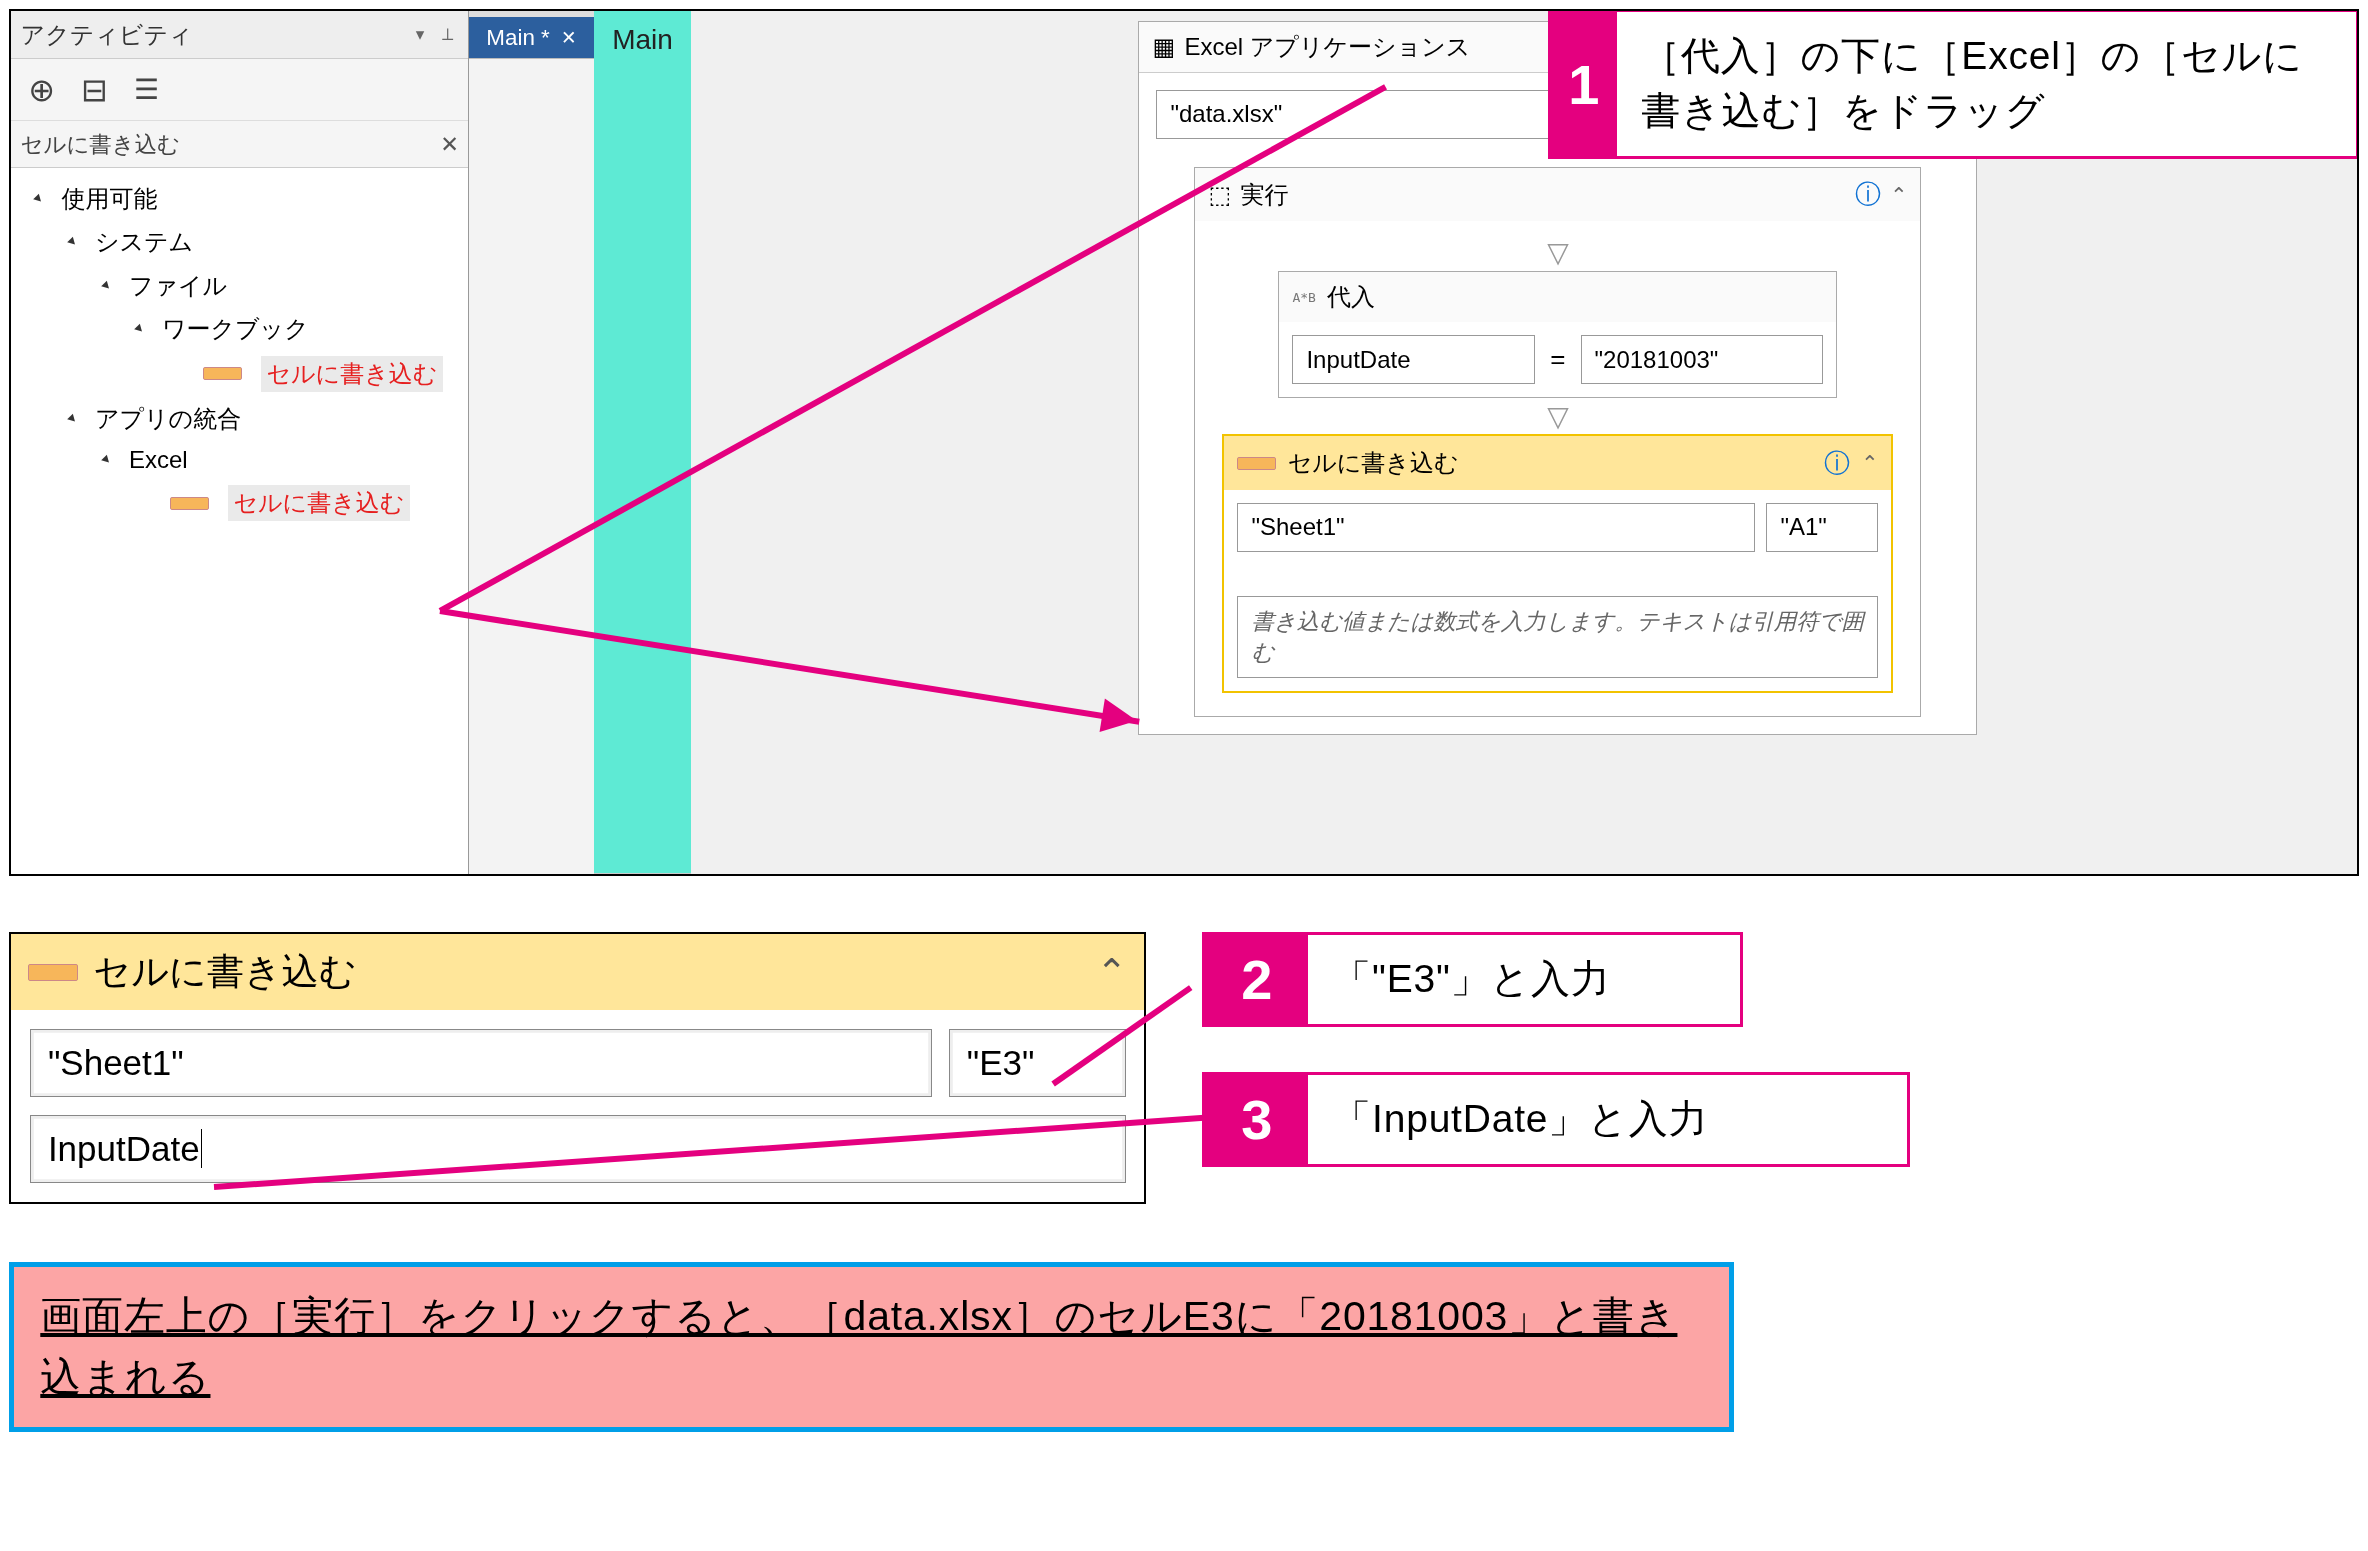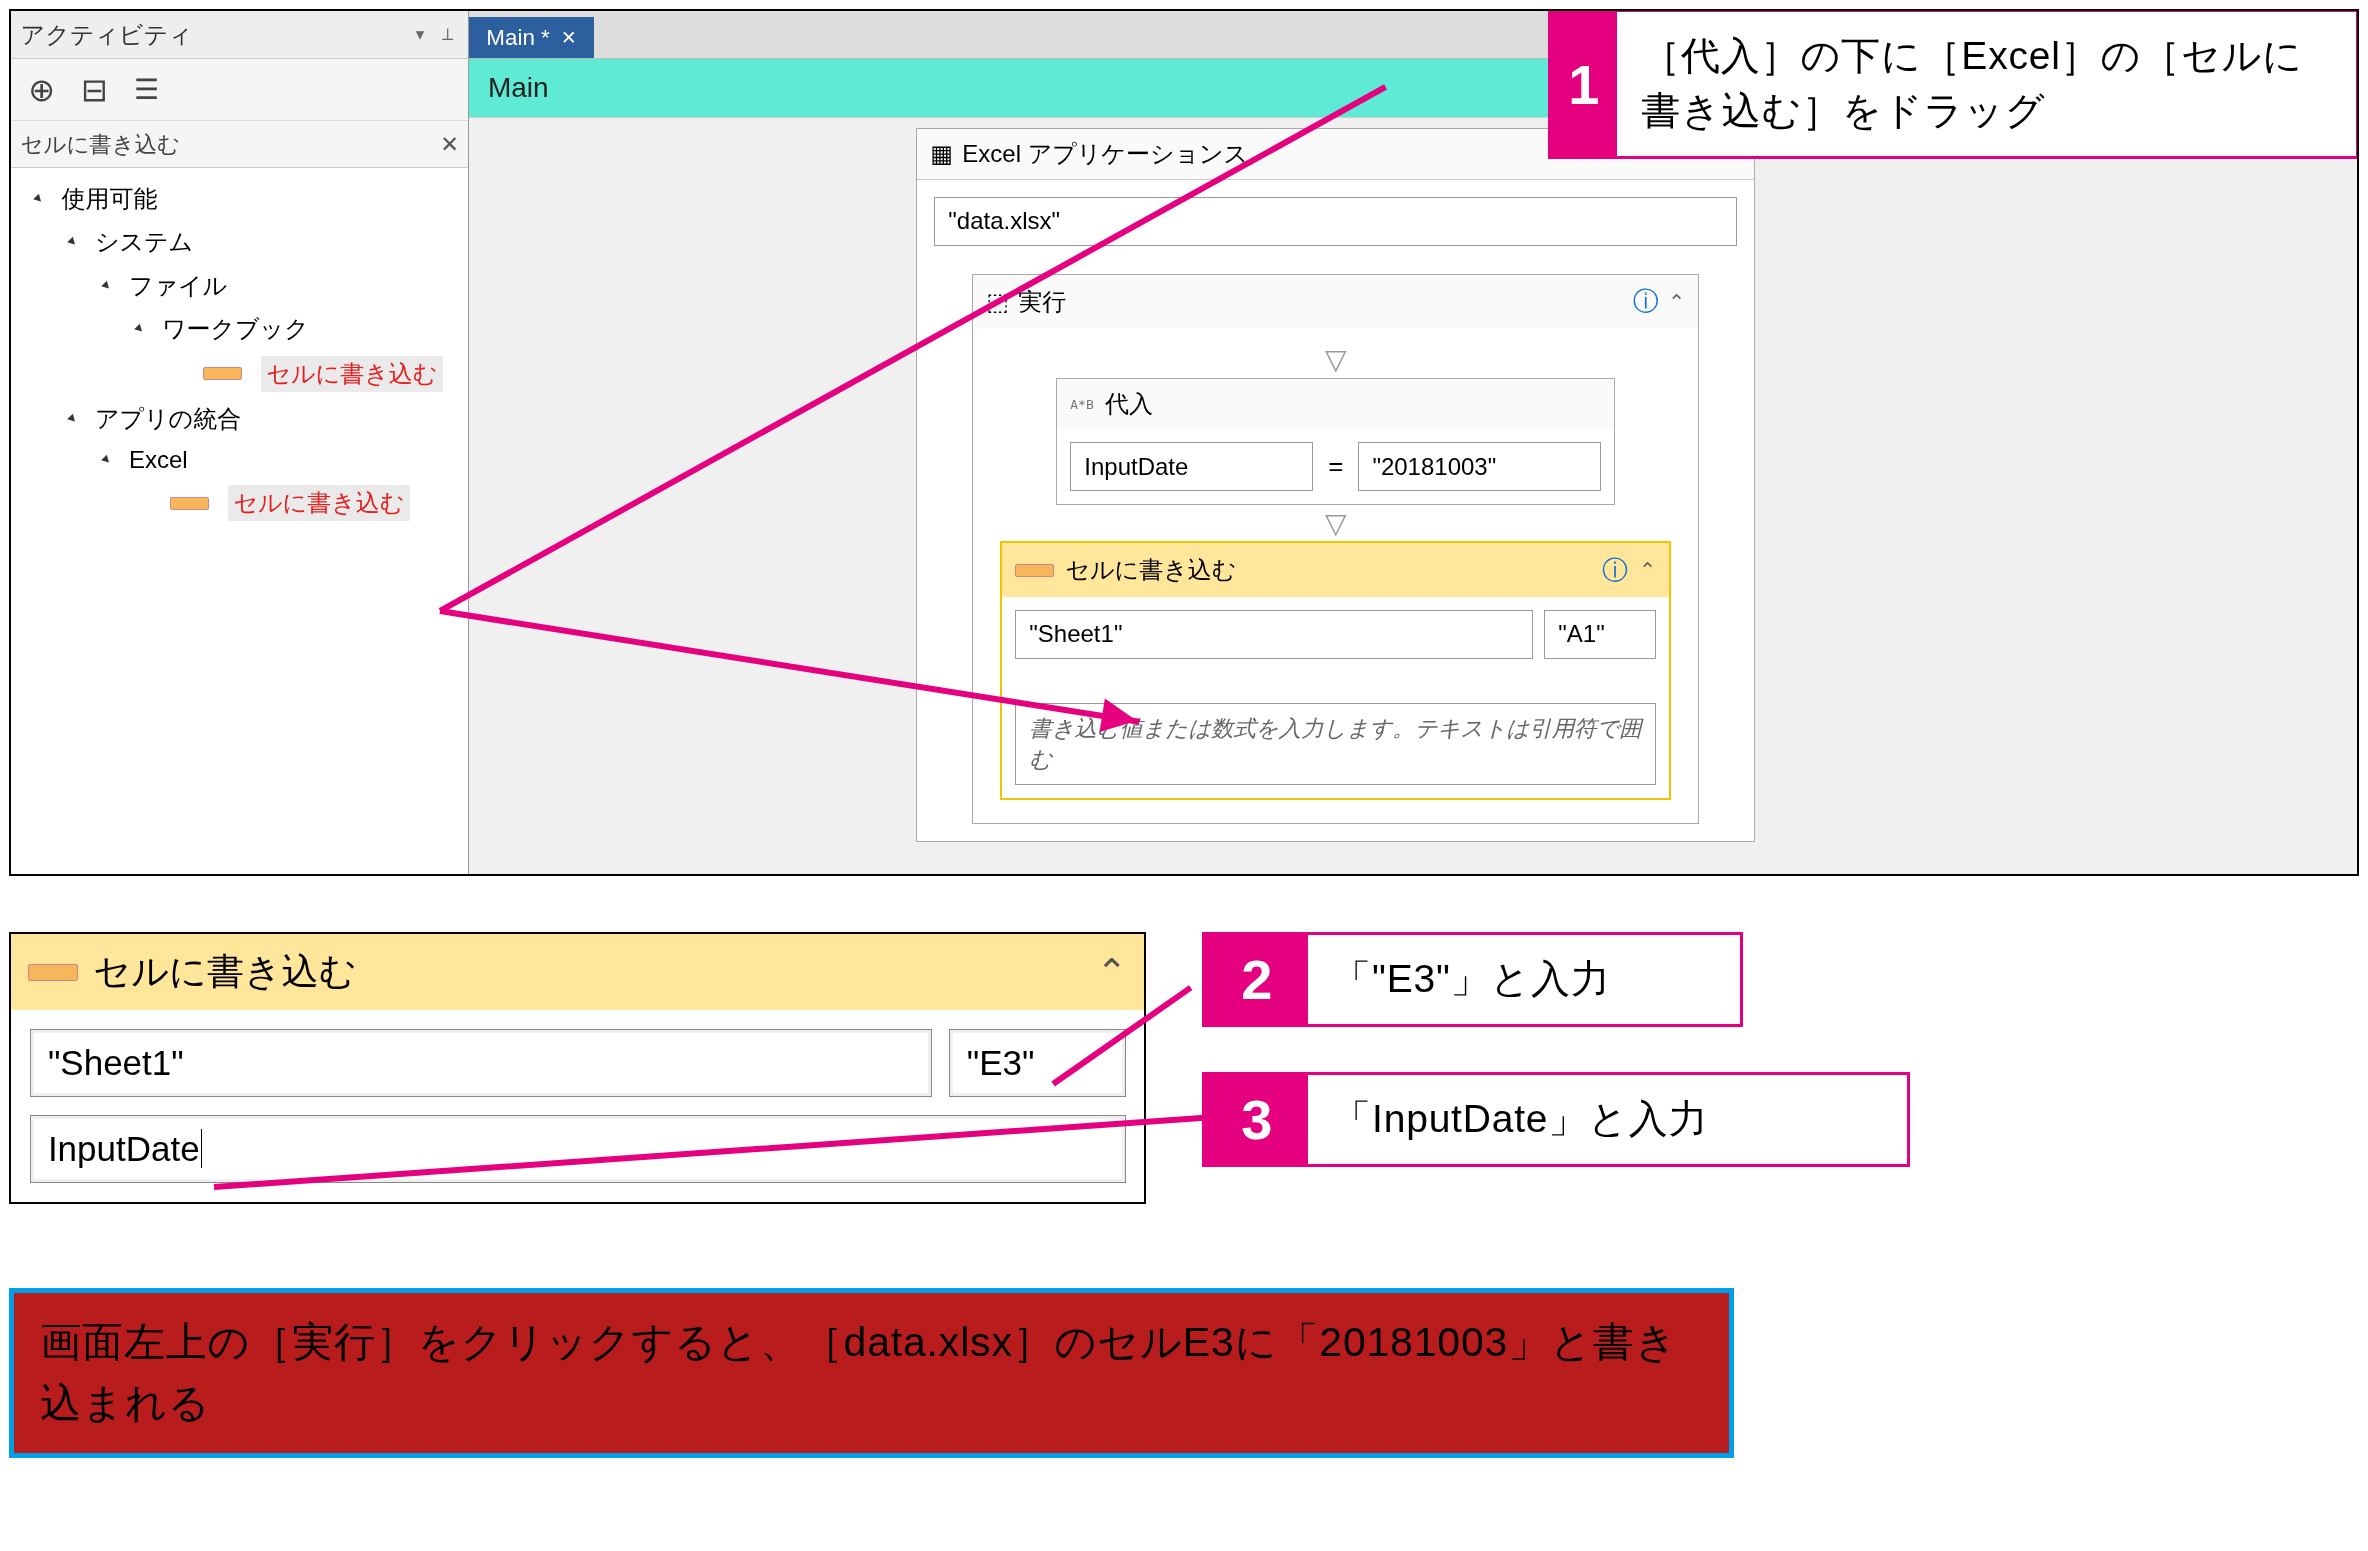--- a/index.html
+++ b/index.html
@@ -23,21 +23,21 @@
   .tree-item.l2 { padding-left: 52px; }
   .tree-item.l3 { padding-left: 86px; }
   .tree-item.l4 { padding-left: 119px; }
   .tree-item.l5 { padding-left: 186px; }
   .tree-item.l4b { padding-left: 153px; }
   .caret { width: 0; height: 0; border-left: 7.5px solid #333; border-top: 4.7px solid transparent; border-bottom: 4.7px solid transparent; transform: rotate(45deg); }
   .act-icon { width: 39px; height: 13px; background: #f7b65a; border: 0.9px solid #c88; border-radius: 1.9px; }
   .highlight { color: #e62020; background: #eaeaea; padding: 1.9px 5.6px; }
 
   
-  .right-panel { flex: 1; background: #f3f3f3; display: flex; flex-direction: column; position: relative; }
+  .right-panel { flex: 1; background: #f3f3f3; display: flex; flex-direction: row; position: relative; }
   .tabs-bar { height: 48px; display: flex; align-items: flex-end; background: #ddd; border-bottom: 0.9px solid #bbb; }
   .tab { background: #2c5f9e; color: #fff; padding: 7.5px 17px; font-size: 22.4px; display: flex; align-items: center; gap: 11.2px; }
   .tab .x { font-size: 18.6px; }
   .breadcrumb { padding: 13px 18.6px; font-size: 28px; color: #222; background: #5eead4; border-bottom: 0.9px solid #ccc; }
 
   .designer { flex: 1; position: relative; background: #f0f0f0; padding: 28px 37px; overflow: hidden; }
 
   .scope-card { position: absolute; left: 447px; top: 9.3px; width: 839px; background: #fff; border: 0.9px solid #aaa; }
   .scope-header { padding: 9.3px 13px; display: flex; align-items: center; gap: 9.3px; font-size: 24px; border-bottom: 0.9px solid #ccc; background: #fafafa; }
   .scope-body { padding: 17px; }
@@ -89,21 +89,21 @@
   .detail-row { display: flex; gap: 17px; }
   .detail-input { border: 1.9px solid #888; padding: 13px 17px; font-size: 35px; background: #fff; box-shadow: inset 0 0 0 2.8px #eee; }
   .detail-input.sheet { flex: 1; }
   .detail-input.cell { width: 177px; }
   .detail-input.full { width: 100%; }
 
   .callout2 { top: 0px; left: 1193px; width: 541px; }
   .callout3 { top: 140px; left: 1193px; width: 708px; }
 
   
-  .blue-note { margin-top: 84px; width: 1725px; border: 5.6px solid #009fe8; padding: 18.6px 26px; font-size: 41px; line-height: 1.5; background: #b91c1c; letter-spacing: 0.02em; }
+  .blue-note { margin-top: 58px; width: 1725px; border: 5.6px solid #009fe8; padding: 18.6px 26px; font-size: 41px; line-height: 1.5; background: #fca5a5; letter-spacing: 0.02em; text-decoration: underline; }
 </style>
 </head>
 <body>
 
 <div class="top-frame">
 
   <div class="left-panel">
     <div class="panel-header">
       <span>アクティビティ</span>
       <span class="spacer"></span>

